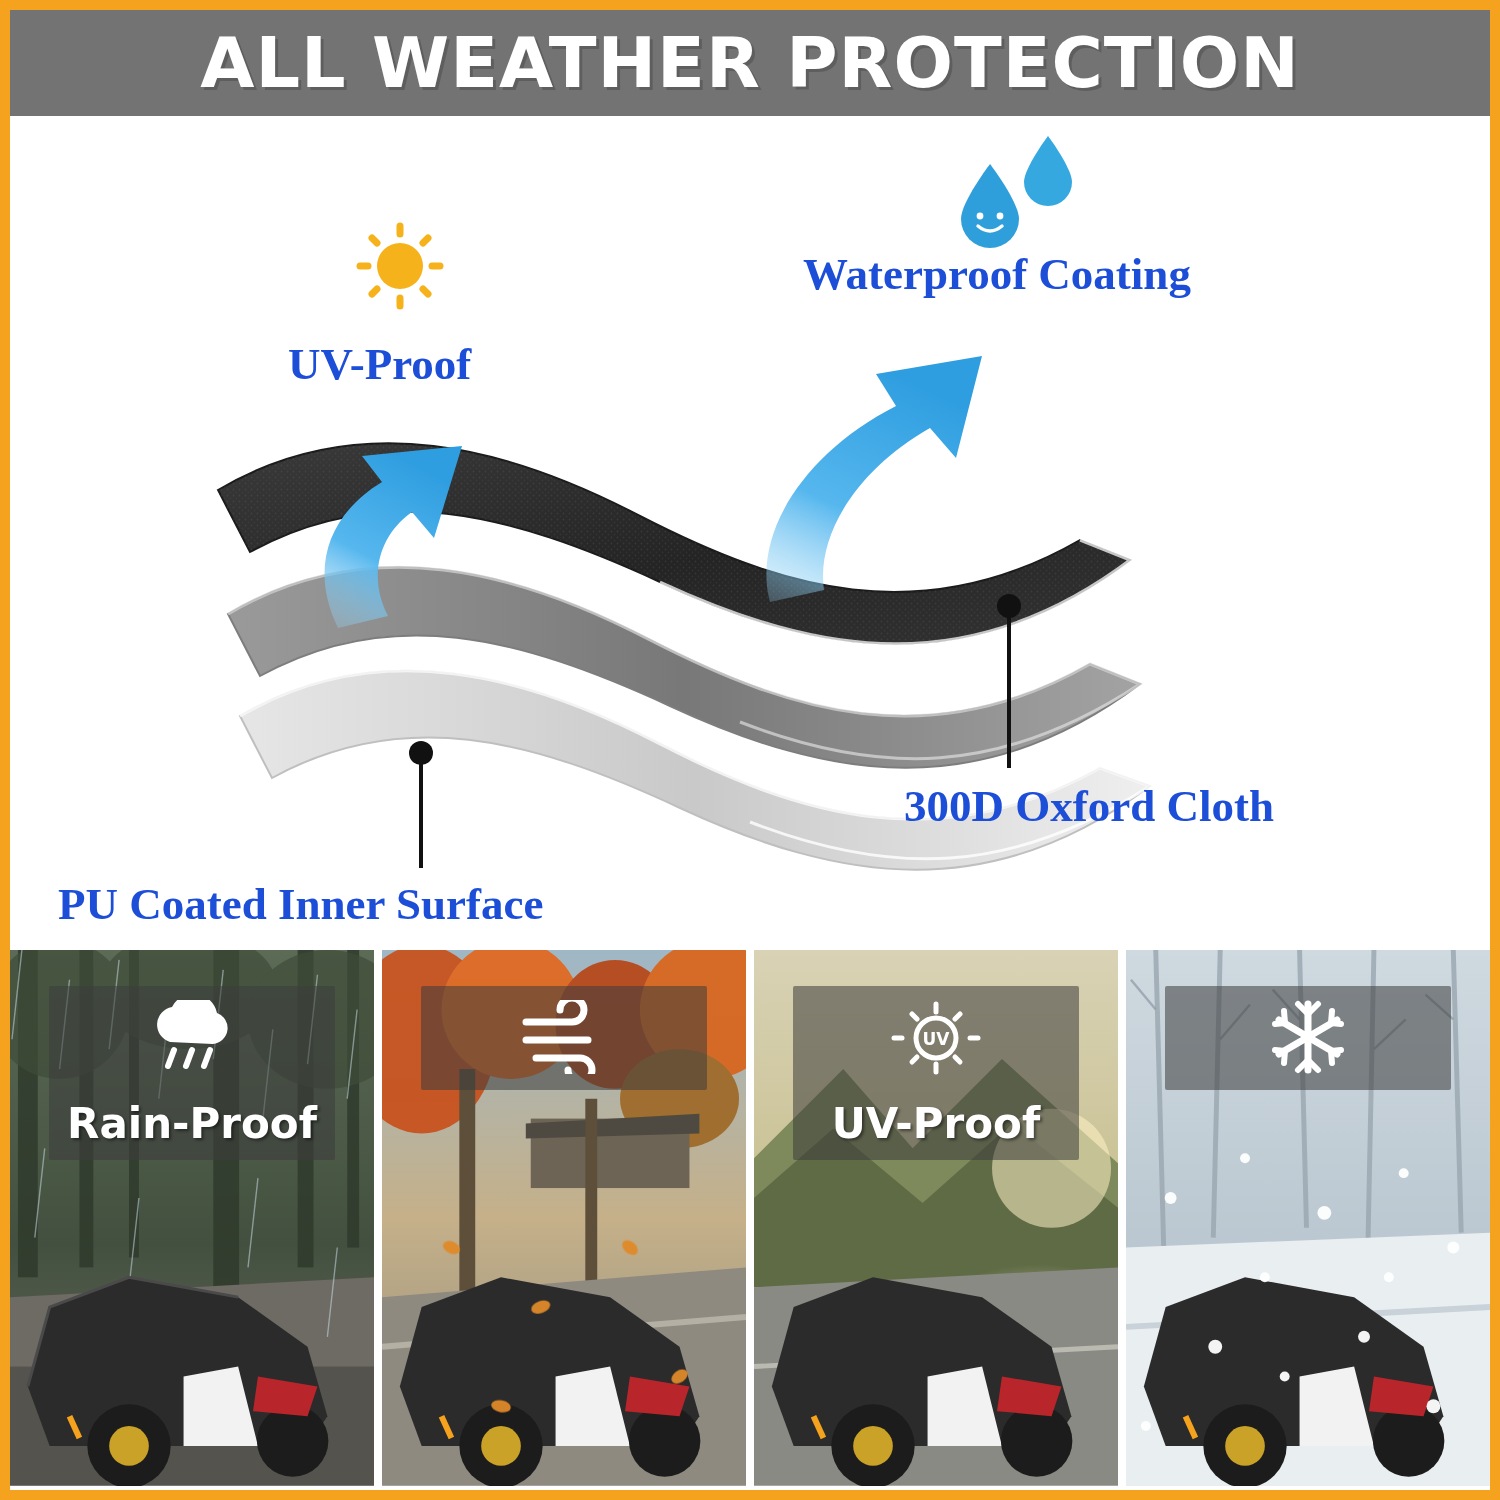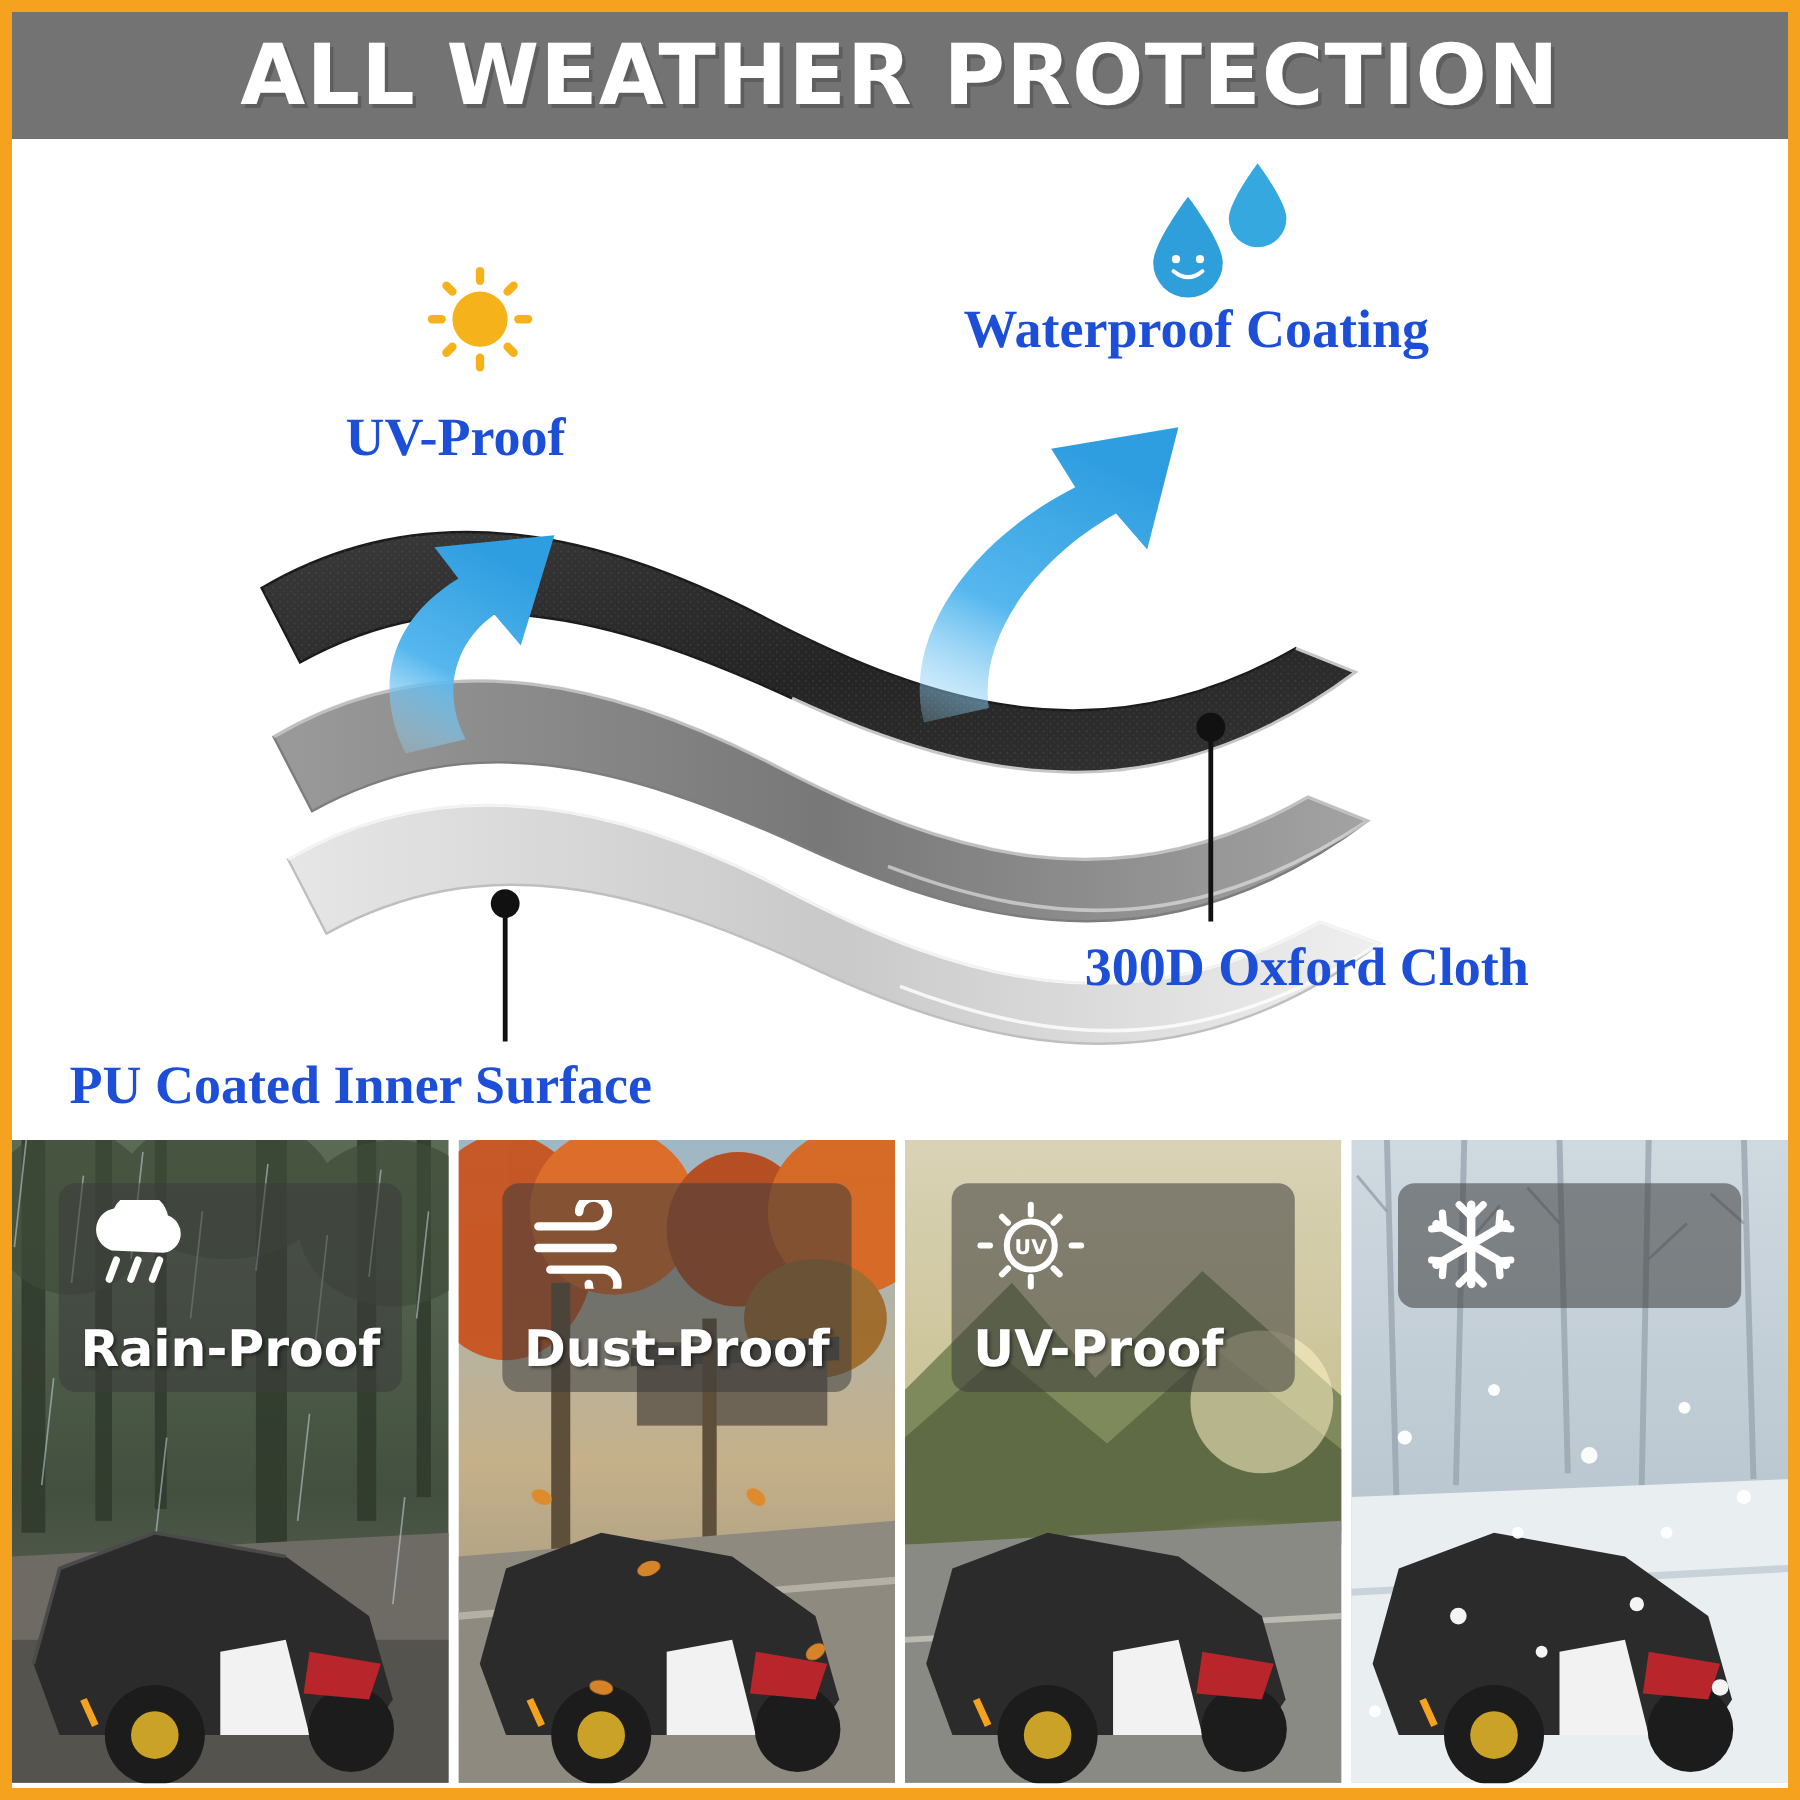--- a/index.html
+++ b/index.html
@@ -57,23 +57,23 @@
   .panel{
     position:relative;
     width:367px;height:540px;
     overflow:hidden;
   }
   .panel .photo{position:absolute;inset:0;}
   .panel .badge{
     position:absolute;left:50%;transform:translateX(-50%);
     top:36px;
     background:rgba(60,60,60,.55);
-    border-radius:14px;
+    border-radius:2px;
     padding:12px 18px 14px;
-    display:flex;flex-direction:column;align-items:flex-start;gap:2px;
+    display:flex;flex-direction:column;align-items:center;gap:2px;
     min-width:250px;
   }
   .panel .badge .bicon{height:78px;display:flex;align-items:center;justify-content:center;}
   .panel .badge .btext{
     color:#ffffff;font-weight:bold;font-size:42px;
     font-family:"DejaVu Sans", sans-serif;
     text-shadow:2px 2px 3px rgba(0,0,0,.45);
     white-space:nowrap;line-height:1.05;margin-top:24px;
   }
 </style>
@@ -301,21 +301,20 @@
       <div class="badge">
         <div class="bicon">
           <svg width="100" height="74" viewBox="0 0 100 74">
             <g stroke="#ffffff" stroke-width="7" stroke-linecap="round" fill="none">
               <path d="M12,22 H58 a12,12 0 1 0 -12,-12"></path>
               <path d="M12,40 H74"></path>
               <path d="M22,58 H66 a12,12 0 1 1 -12,12"></path>
             </g>
           </svg>
         </div>
-        <div class="btext">Dust-Proof</div>
       </div>
     </div>
 
     <div class="panel">
       <svg class="photo" viewBox="0 0 367 540" preserveAspectRatio="none">
         <defs>
           <linearGradient id="uvSky" x1="0" y1="0" x2="0" y2="1">
             <stop offset="0%" stop-color="#d9d2b5"></stop>
               <stop offset="45%" stop-color="#c9c294"></stop>
             <stop offset="100%" stop-color="#9aa17a"></stop>

